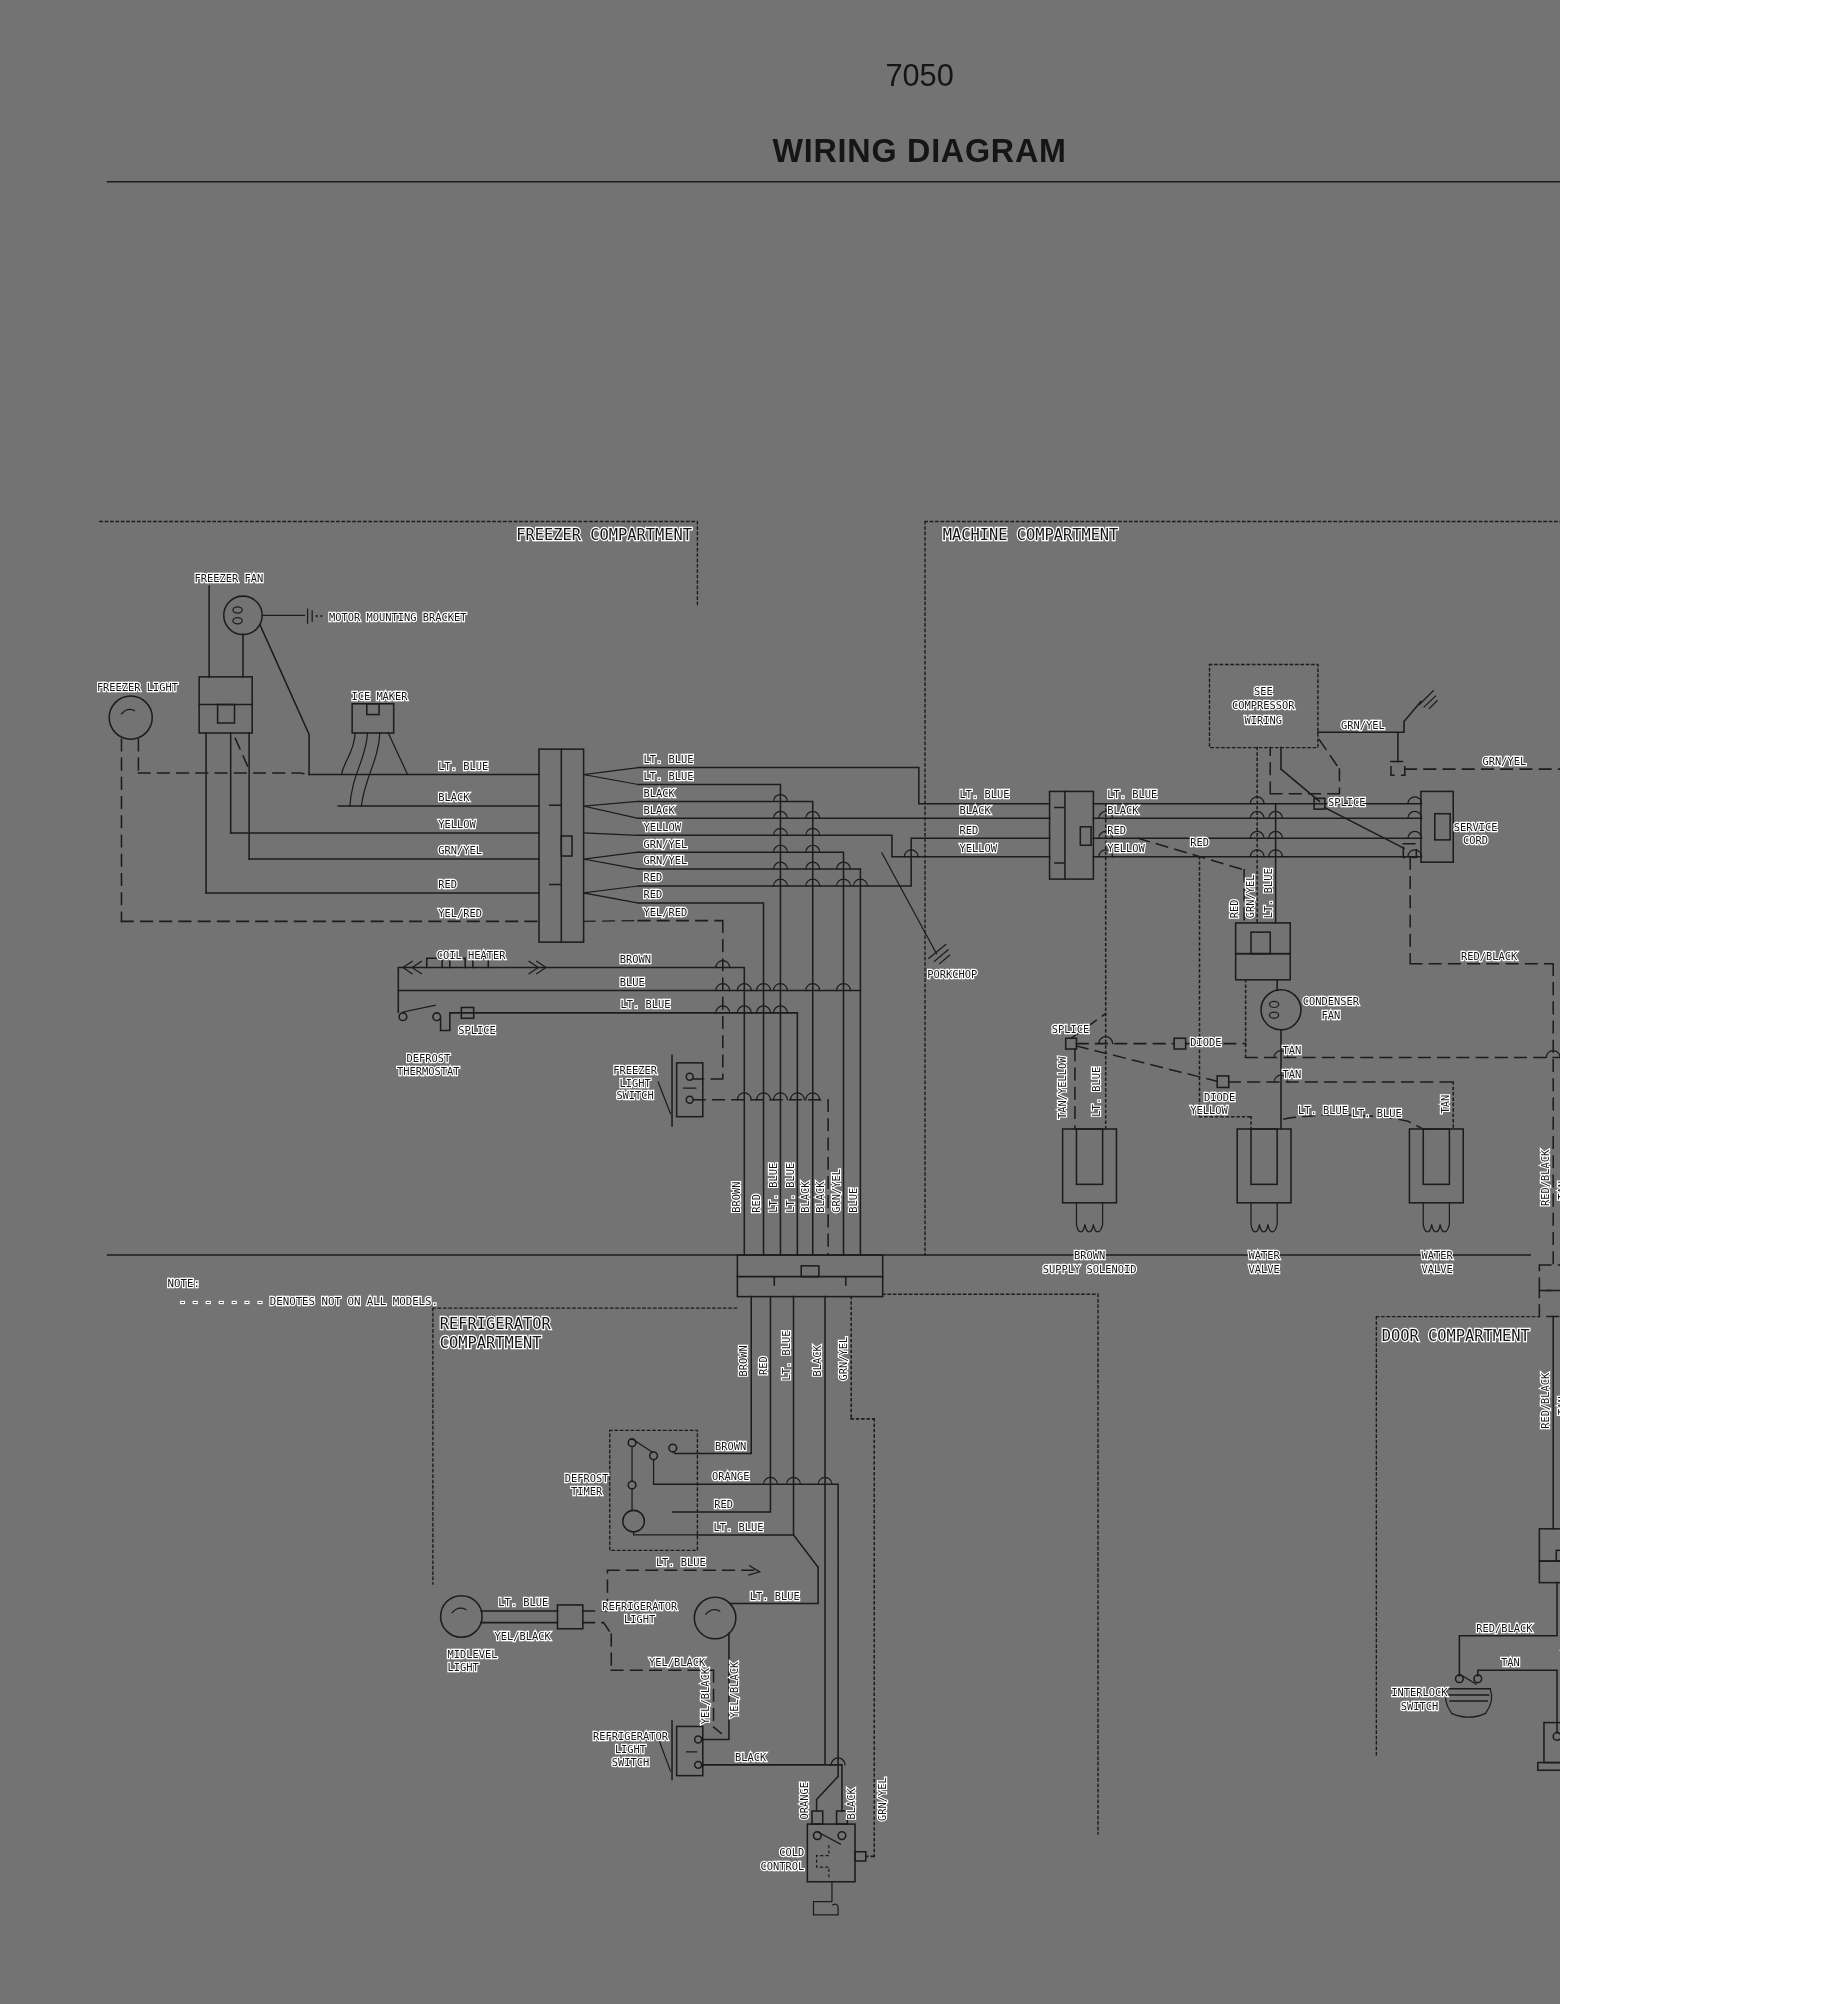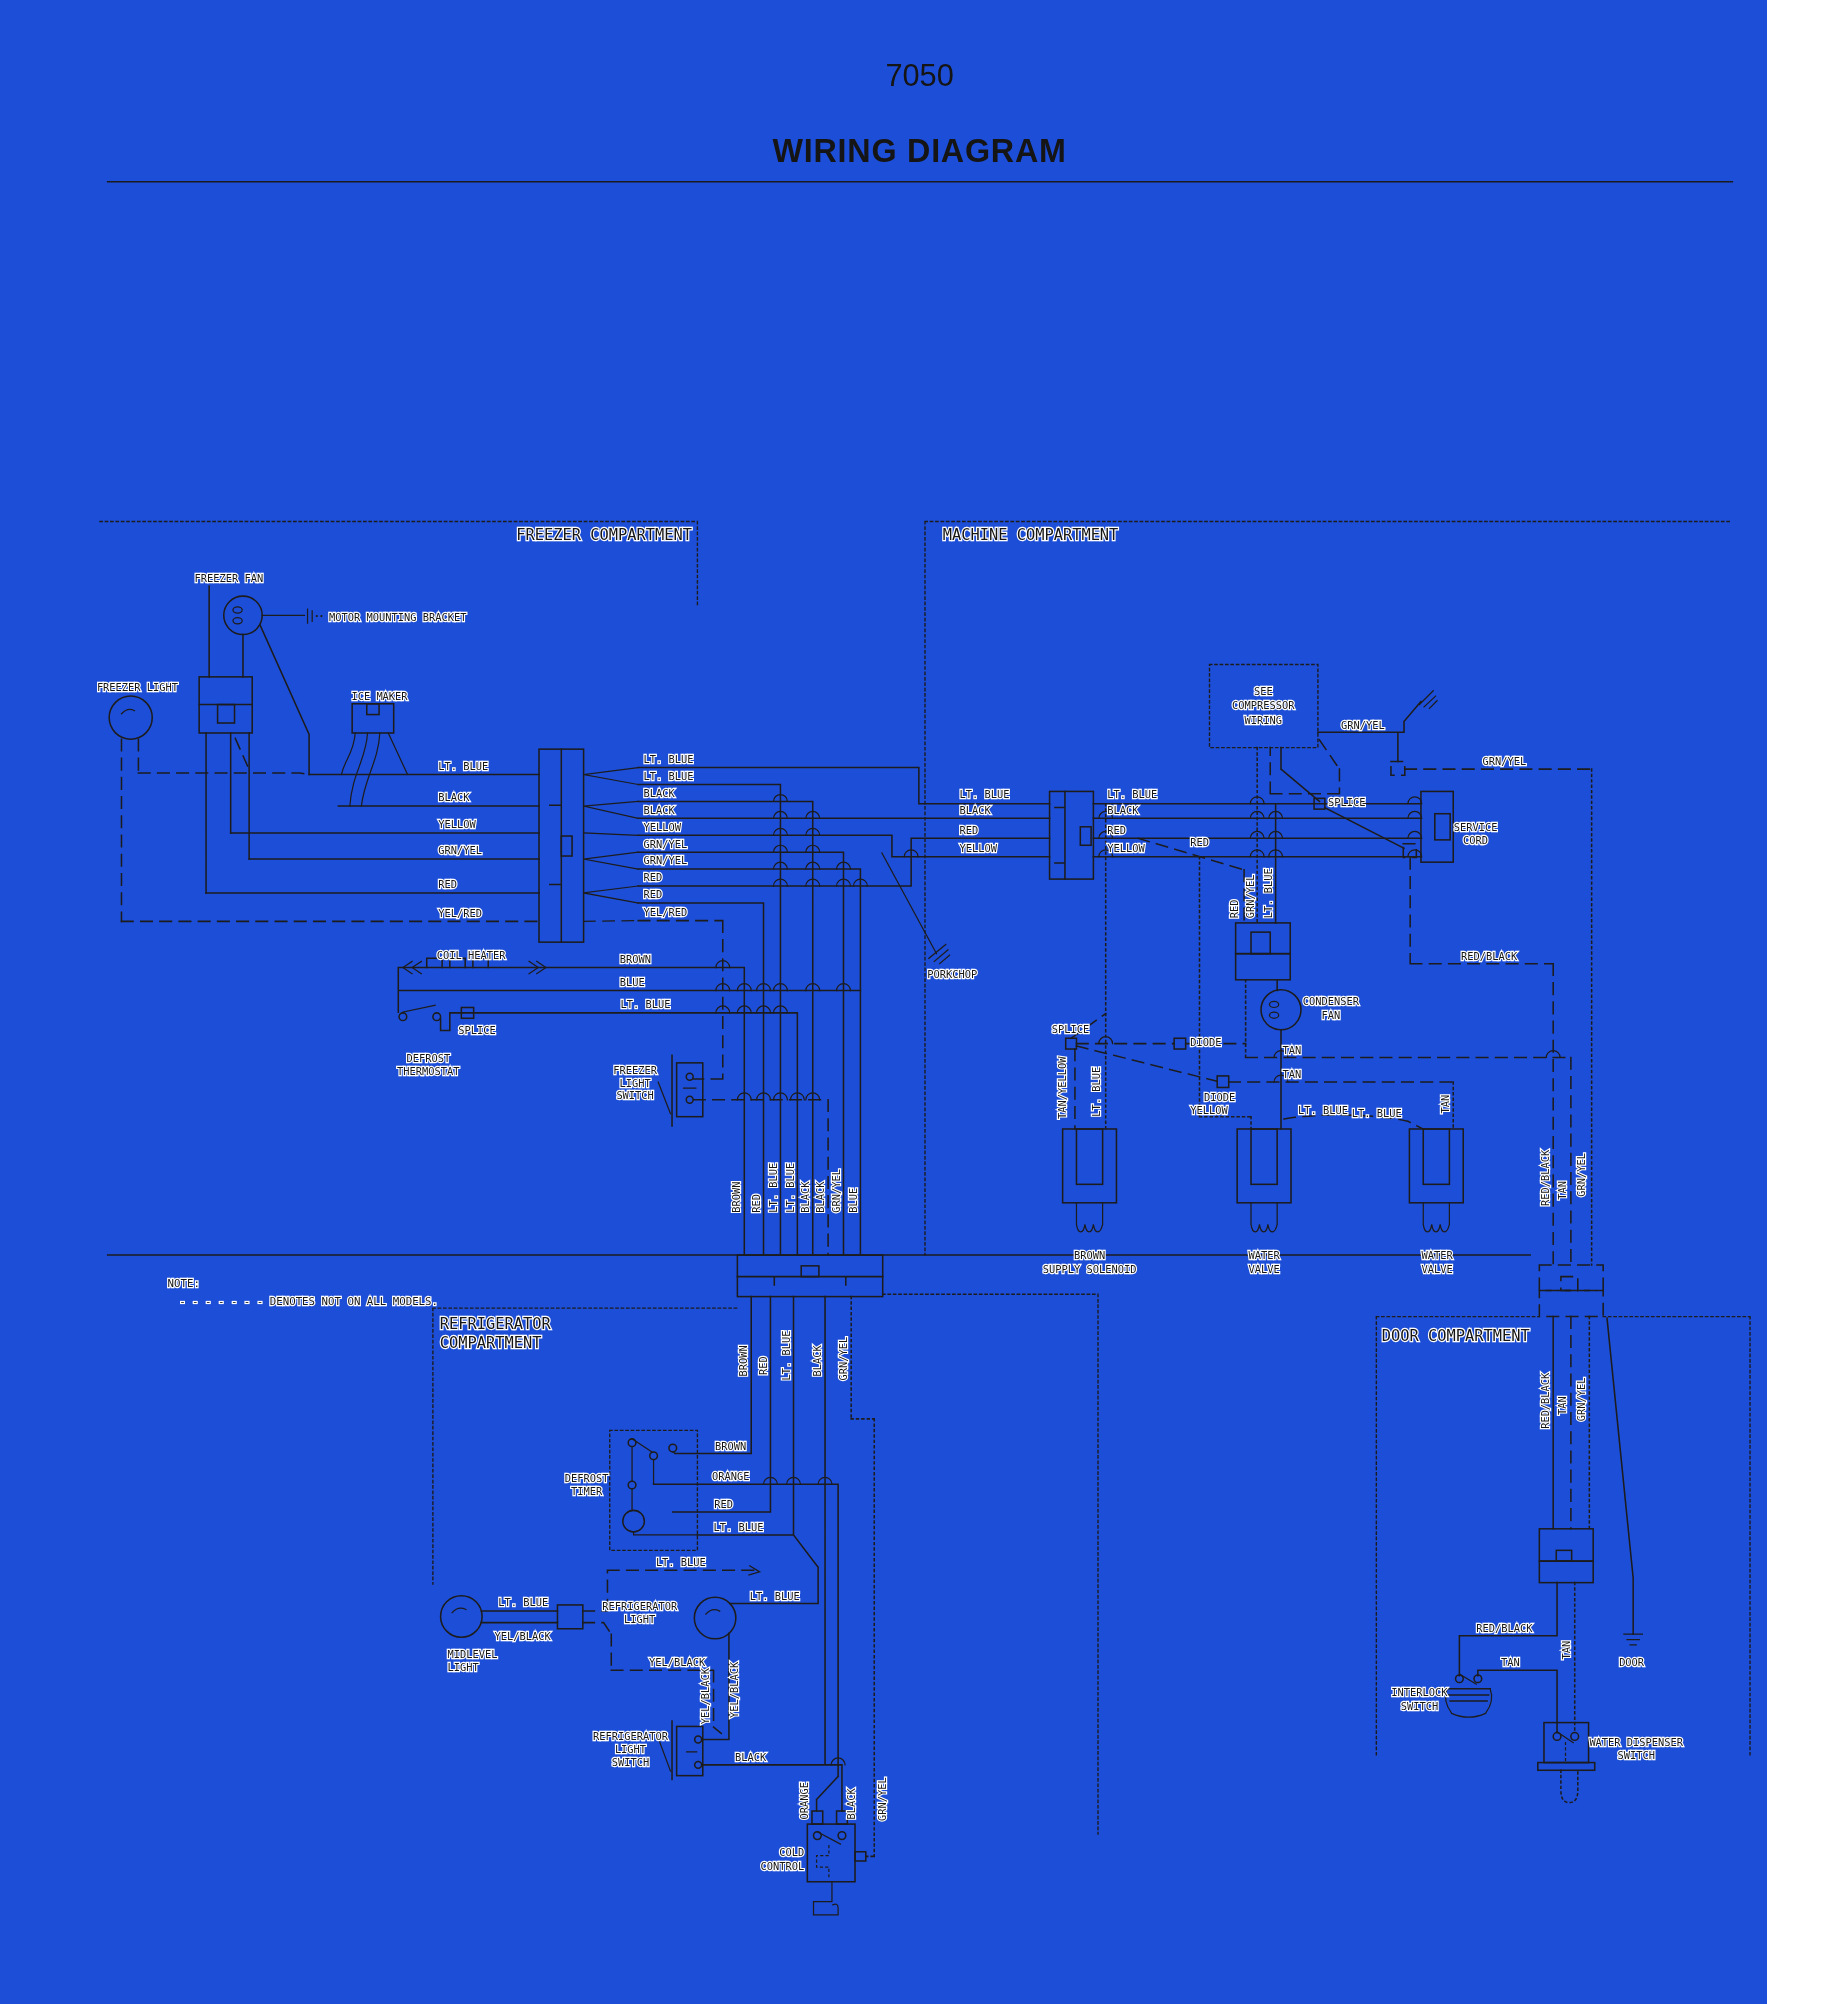--- a/index.html
+++ b/index.html
@@ -1,16 +1,16 @@
 <!DOCTYPE html>
 <html style="font-size:12.3px"><head>
 <meta charset="utf-8">
 <style>
   html,body{margin:0;padding:0;background:#fff;}
-  #page{position:relative;width:1767px;height:2005px;background:#1d4ed8;overflow:hidden;}
+  #page{position:relative;width:1560px;height:2005px;background:#737373;overflow:hidden;}
   svg{position:absolute;left:0;top:0;}
   .w{stroke:#1c1c1c;stroke-width:2;fill:none;stroke-linecap:square;}
   .thin{stroke-width:1.6;}
   .wd{stroke-dasharray:15 10;}
   .wo{stroke-dasharray:2.5 4.5;}
   .db{stroke-dasharray:3 4;stroke-width:1.8;}
   text{font-family:"DejaVu Sans Mono", monospace;fill:#151515;paint-order:stroke;stroke:#ffffff;stroke-width:3px;}
   .wl{font-size:13.5px;letter-spacing:0px;}
   .ttl1{font-family:"Liberation Sans",sans-serif;font-size:40px;stroke-width:0;}
   .ttl2{font-family:"Liberation Sans",sans-serif;font-size:42px;font-weight:bold;letter-spacing:1px;stroke-width:0;}

